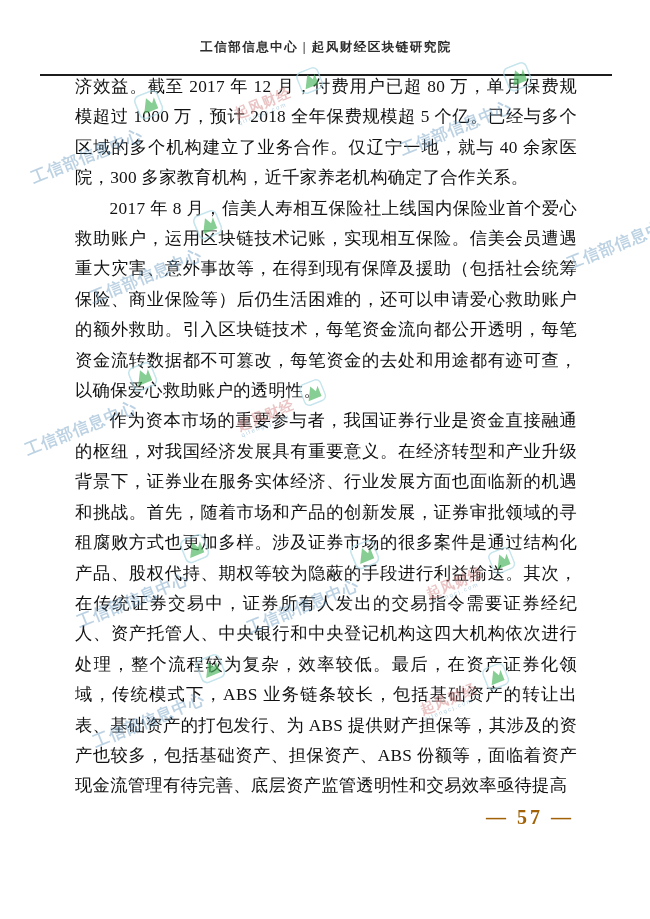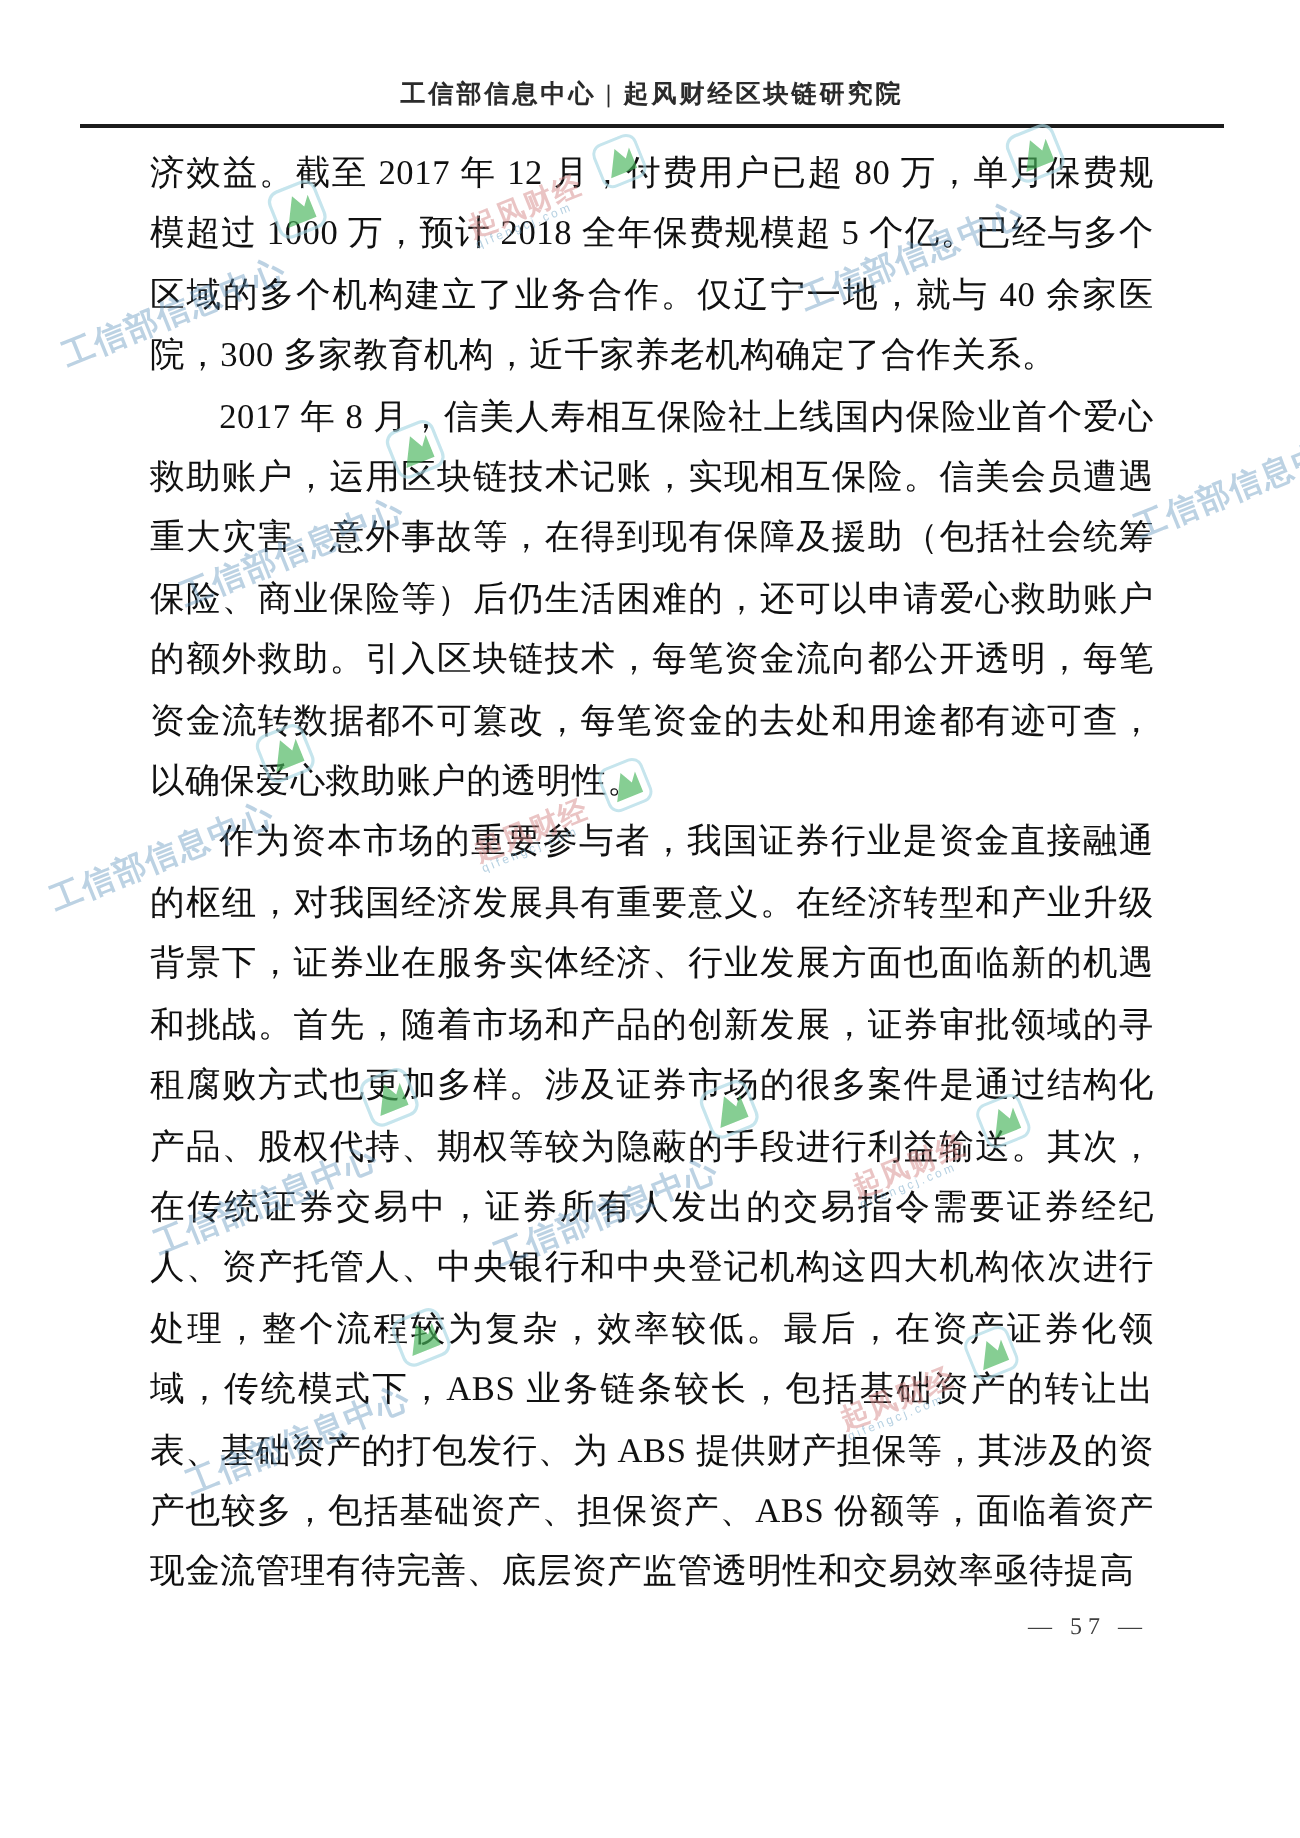--- a/index.html
+++ b/index.html
@@ -4,40 +4,40 @@
 <style>
   html,body{margin:0;padding:0;background:#ffffff;}
   .page{
     position:relative;width:650px;height:919px;background:#ffffff;overflow:hidden;
     font-family:"Liberation Serif","DejaVu Serif",serif;color:#111;
   }
   
   .header{
     position:absolute;top:0;left:40px;right:38px;height:56px;
     border-bottom:2px solid #1c1c1c;
-    display:flex;justify-content:center;align-items:flex-end;padding-bottom:6px;
+    display:flex;justify-content:center;align-items:flex-end;padding-bottom:18px;
     z-index:2;
   }
   .header-title{
     font-size:12.5px;font-weight:bold;color:#2b2b2b;letter-spacing:1.5px;white-space:nowrap;
   }
   
   .content{
     position:absolute;top:72px;left:75px;width:502px;z-index:2;
     font-size:17.3px;line-height:30.4px;text-align:justify;letter-spacing:0.3px;
   }
   .para{margin:0;}
   .indent{text-indent:2em;}
   .section-heading{
     margin:0;font-size:17.3px;line-height:30.4px;font-weight:bold;text-indent:2em;
   }
   
   .footer{
     position:absolute;top:806px;right:76px;z-index:2;
-    font-size:12px;color:#404040;letter-spacing:3px;white-space:nowrap;
+    font-size:20px;color:#a16207;letter-spacing:3px;white-space:nowrap;font-weight:bold;
   }
   
   .wm-layer{position:absolute;inset:0;z-index:3;pointer-events:none;}
   .wm{
     position:absolute;transform:rotate(-22deg);transform-origin:left bottom;
     white-space:nowrap;font-family:"Liberation Sans","DejaVu Sans",sans-serif;
   }
   .wm-org-text{
     font-size:16px;font-weight:bold;letter-spacing:1px;
     color:rgba(96,148,188,0.42);

